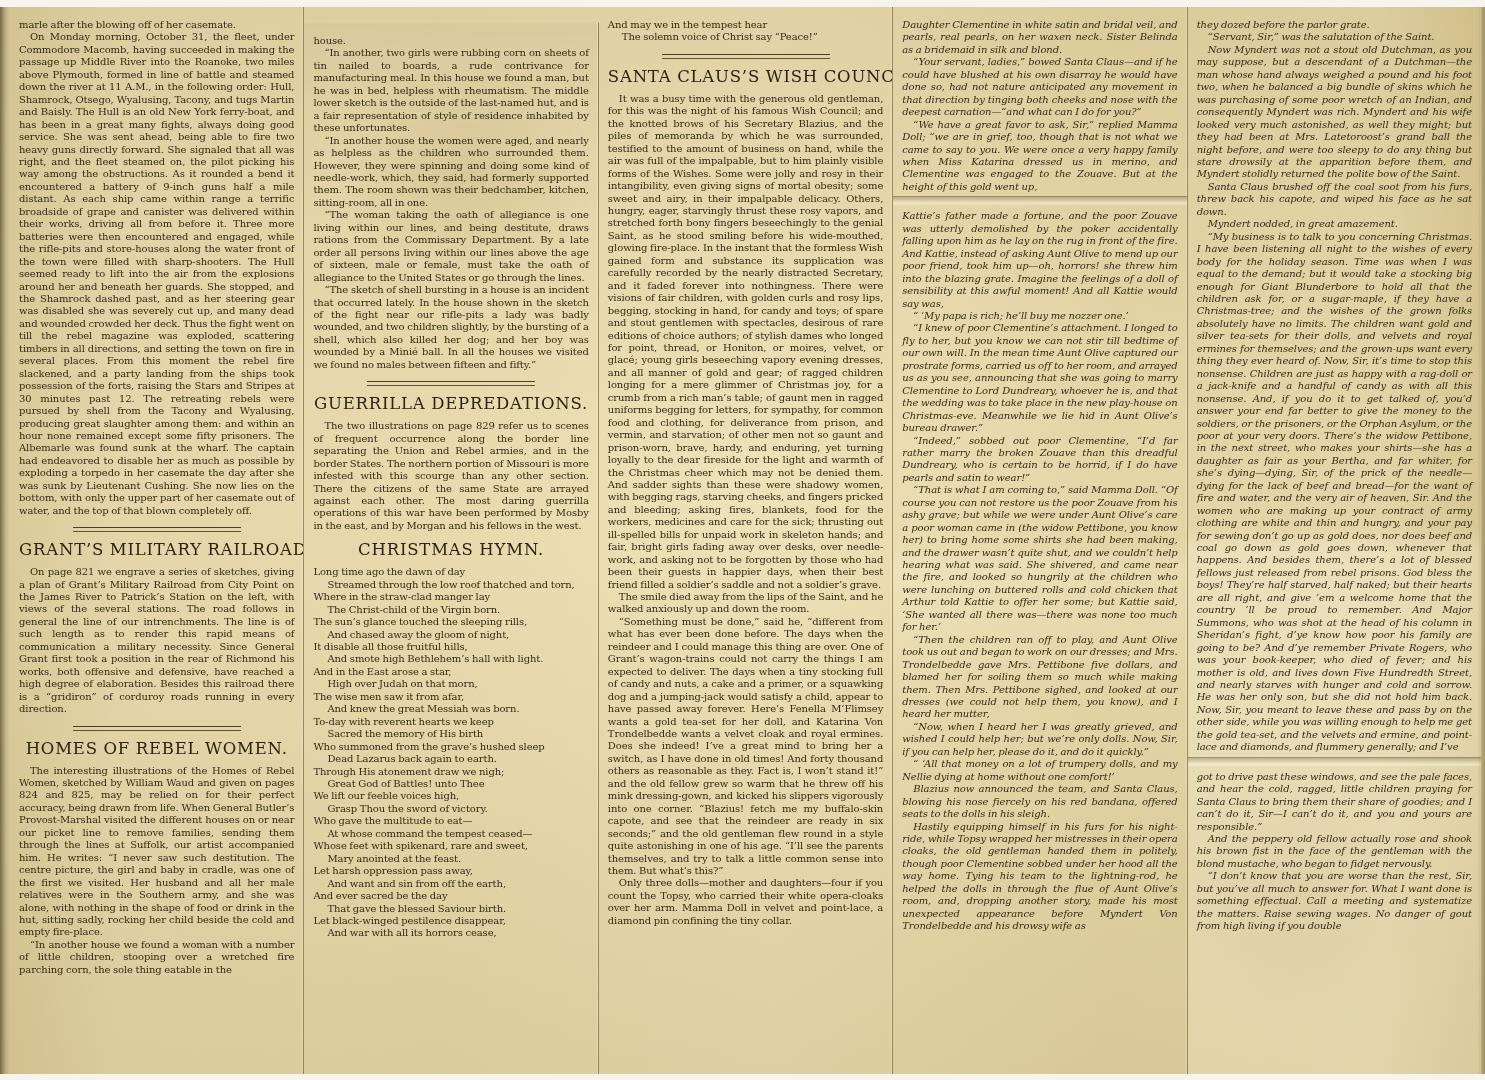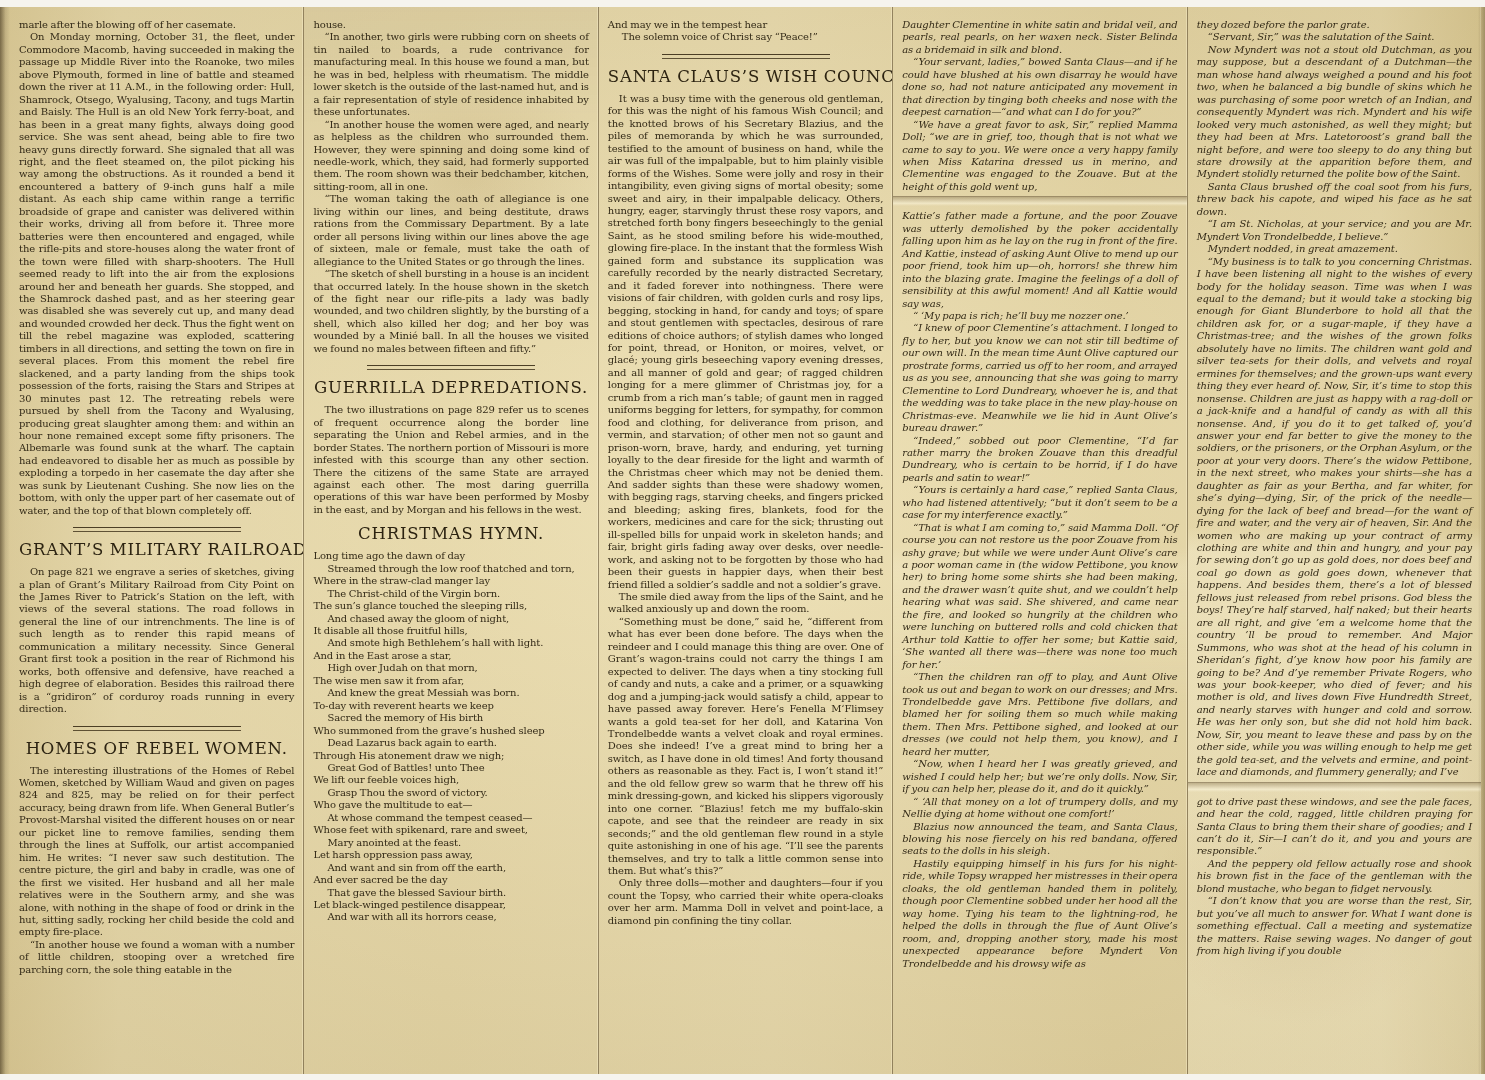--- a/index.html
+++ b/index.html
@@ -51,21 +51,21 @@
     box-shadow: inset -1px 0 0 rgba(255,245,215,0.35);
     overflow: hidden;
     color: #332a17;
     font-size: 10px;
     line-height: 12.45px;
     text-align: justify;
     word-spacing: -0.4px;
     letter-spacing: -0.1px;
   }
   .col:last-child { border-right: none; font-style: italic; }
-  .col:nth-child(2) { background: linear-gradient(180deg, rgba(110,100,80,0.05), rgba(0,0,0,0) 120px); }
+  .col:nth-child(2) { background: linear-gradient(180deg, rgba(110,100,80,0.05), rgba(0,0,0,0) 120px); margin-top: 16px; }
   .col:nth-child(4) { background: linear-gradient(180deg, rgba(0,0,0,0) 540px, rgba(255,250,225,0.18) 560px, rgba(0,0,0,0) 700px); font-style: italic; }
   .col:nth-child(5) { background: linear-gradient(180deg, rgba(0,0,0,0) 520px, rgba(255,250,228,0.30) 545px, rgba(255,250,228,0.22) 100%); }
   .para { text-indent: 11px; }
   .cont { text-indent: 0; }
   .heading {
     text-align: center;
     text-indent: 0;
     font-size: 16.5px;
     line-height: 19px;
     letter-spacing: 0.8px;
@@ -178,34 +178,32 @@
       </div>
       <div class="col">
         <div class="cont">Daughter Clementine in white satin and bridal veil, and pearls, real pearls, on her waxen neck. Sister Belinda as a bridemaid in silk and blond.</div>
         <div class="para">“Your servant, ladies,” bowed Santa Claus—and if he could have blushed at his own disarray he would have done so, had not nature anticipated any movement in that direction by tinging both cheeks and nose with the deepest carnation—“and what can I do for you?”</div>
         <div class="para">“We have a great favor to ask, Sir,” replied Mamma Doll; “we are in grief, too, though that is not what we came to say to you. We were once a very happy family when Miss Katarina dressed us in merino, and Clementine was engaged to the Zouave. But at the height of this gold went up,</div>
         <div class="seam"></div>
         <div class="cont">Kattie’s father made a fortune, and the poor Zouave was utterly demolished by the poker accidentally falling upon him as he lay on the rug in front of the fire. And Kattie, instead of asking Aunt Olive to mend up our poor friend, took him up—oh, horrors! she threw him into the blazing grate. Imagine the feelings of a doll of sensibility at this awful moment! And all Kattie would say was,</div>
         <div class="para">“ ‘My papa is rich; he’ll buy me nozzer one.’</div>
         <div class="para">“I knew of poor Clementine’s attachment. I longed to fly to her, but you know we can not stir till bedtime of our own will. In the mean time Aunt Olive captured our prostrate forms, carried us off to her room, and arrayed us as you see, announcing that she was going to marry Clementine to Lord Dundreary, whoever he is, and that the wedding was to take place in the new play-house on Christmas-eve. Meanwhile we lie hid in Aunt Olive’s bureau drawer.”</div>
         <div class="para">“Indeed,” sobbed out poor Clementine, “I’d far rather marry the broken Zouave than this dreadful Dundreary, who is certain to be horrid, if I do have pearls and satin to wear!”</div>
-        <div class="para">“Yours is certainly a hard case,” replied Santa Claus, who had listened attentively; “but it don’t seem to be a case for my interference exactly.”</div>
         <div class="para">“That is what I am coming to,” said Mamma Doll. “Of course you can not restore us the poor Zouave from his ashy grave; but while we were under Aunt Olive’s care a poor woman came in (the widow Pettibone, you know her) to bring home some shirts she had been making, and the drawer wasn’t quite shut, and we couldn’t help hearing what was said. She shivered, and came near the fire, and looked so hungrily at the children who were lunching on buttered rolls and cold chicken that Arthur told Kattie to offer her some; but Kattie said, ‘She wanted all there was—there was none too much for her.’</div>
         <div class="para">“Then the children ran off to play, and Aunt Olive took us out and began to work on our dresses; and Mrs. Trondelbedde gave Mrs. Pettibone five dollars, and blamed her for soiling them so much while making them. Then Mrs. Pettibone sighed, and looked at our dresses (we could not help them, you know), and I heard her mutter,</div>
         <div class="para">“Now, when I heard her I was greatly grieved, and wished I could help her; but we’re only dolls. Now, Sir, if you can help her, please do it, and do it quickly.”</div>
         <div class="para">“ ‘All that money on a lot of trumpery dolls, and my Nellie dying at home without one comfort!’</div>
         <div class="para">Blazius now announced the team, and Santa Claus, blowing his nose fiercely on his red bandana, offered seats to the dolls in his sleigh.</div>
         <div class="para">Hastily equipping himself in his furs for his night-ride, while Topsy wrapped her mistresses in their opera cloaks, the old gentleman handed them in politely, though poor Clementine sobbed under her hood all the way home. Tying his team to the lightning-rod, he helped the dolls in through the flue of Aunt Olive’s room, and, dropping another story, made his most unexpected appearance before Myndert Von Trondelbedde and his drowsy wife as</div>
       </div>
       <div class="col">
         <div class="cont">they dozed before the parlor grate.</div>
         <div class="para">“Servant, Sir,” was the salutation of the Saint.</div>
         <div class="para">Now Myndert was not a stout old Dutchman, as you may suppose, but a descendant of a Dutchman—the man whose hand always weighed a pound and his foot two, when he balanced a big bundle of skins which he was purchasing of some poor wretch of an Indian, and consequently Myndert was rich. Myndert and his wife looked very much astonished, as well they might; but they had been at Mrs. Latetoroost’s grand ball the night before, and were too sleepy to do any thing but stare drowsily at the apparition before them, and Myndert stolidly returned the polite bow of the Saint.</div>
         <div class="para">Santa Claus brushed off the coal soot from his furs, threw back his capote, and wiped his face as he sat down.</div>
-        <div class="para">“I am St. Nicholas, at your service; and you are Mr. Myndert Von Trondelbedde, I believe.”</div>
         <div class="para">Myndert nodded, in great amazement.</div>
         <div class="para">“My business is to talk to you concerning Christmas. I have been listening all night to the wishes of every body for the holiday season. Time was when I was equal to the demand; but it would take a stocking big enough for Giant Blunderbore to hold all that the children ask for, or a sugar-maple, if they have a Christmas-tree; and the wishes of the grown folks absolutely have no limits. The children want gold and silver tea-sets for their dolls, and velvets and royal ermines for themselves; and the grown-ups want every thing they ever heard of. Now, Sir, it’s time to stop this nonsense. Children are just as happy with a rag-doll or a jack-knife and a handful of candy as with all this nonsense. And, if you do it to get talked of, you’d answer your end far better to give the money to the soldiers, or the prisoners, or the Orphan Asylum, or the poor at your very doors. There’s the widow Pettibone, in the next street, who makes your shirts—she has a daughter as fair as your Bertha, and far whiter, for she’s dying—dying, Sir, of the prick of the needle—dying for the lack of beef and bread—for the want of fire and water, and the very air of heaven, Sir. And the women who are making up your contract of army clothing are white and thin and hungry, and your pay for sewing don’t go up as gold does, nor does beef and coal go down as gold goes down, whenever that happens. And besides them, there’s a lot of blessed fellows just released from rebel prisons. God bless the boys! They’re half starved, half naked; but their hearts are all right, and give ’em a welcome home that the country ’ll be proud to remember. And Major Summons, who was shot at the head of his column in Sheridan’s fight, d’ye know how poor his family are going to be? And d’ye remember Private Rogers, who was your book-keeper, who died of fever; and his mother is old, and lives down Five Hundredth Street, and nearly starves with hunger and cold and sorrow. He was her only son, but she did not hold him back. Now, Sir, you meant to leave these and pass by on the other side, while you was willing enough to help me get the gold tea-set, and the velvets and ermine, and point-lace and diamonds, and flummery generally; and I’ve</div>
         <div class="seam"></div>
         <div class="cont">got to drive past these windows, and see the pale faces, and hear the cold, ragged, little children praying for Santa Claus to bring them their share of goodies; and I can’t do it, Sir—I can’t do it, and you and yours are responsible.”</div>
         <div class="para">And the peppery old fellow actually rose and shook his brown fist in the face of the gentleman with the blond mustache, who began to fidget nervously.</div>
         <div class="para">“I don’t know that you are worse than the rest, Sir, but you’ve all much to answer for. What I want done is something effectual. Call a meeting and systematize the matters. Raise sewing wages. No danger of gout from high living if you double</div>
       </div>
     </div>
   <div class="edge-left"></div>
   <div class="edge-right"></div>

